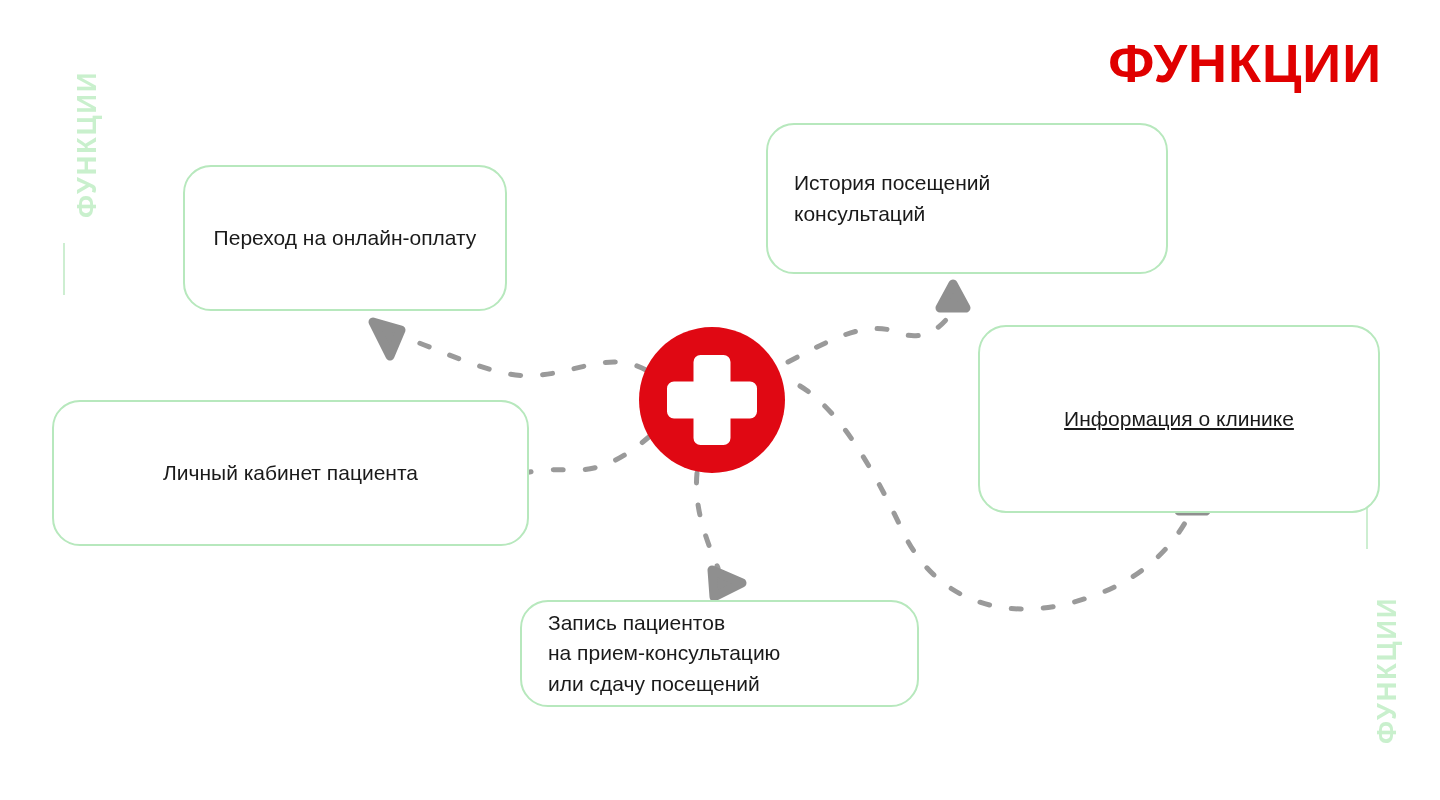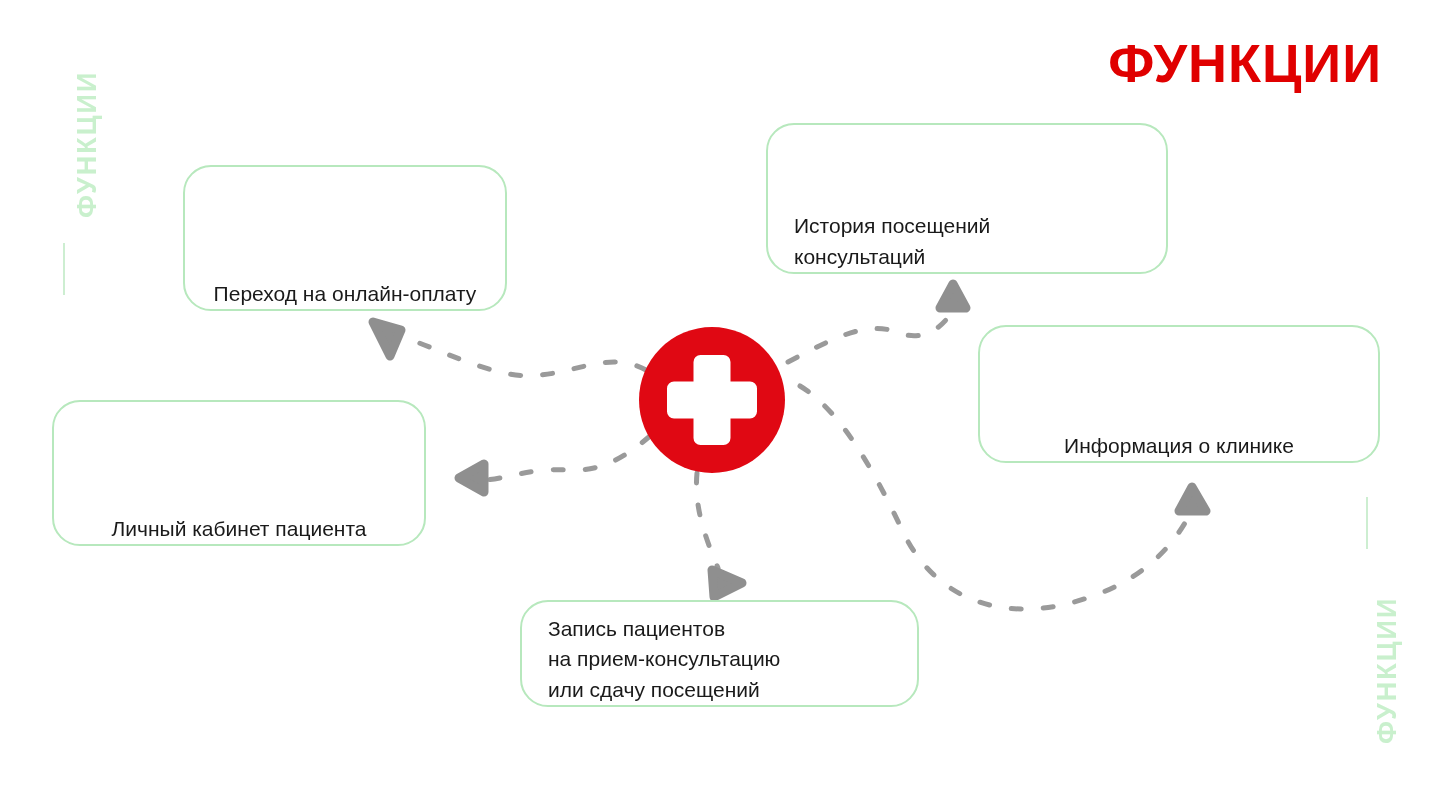--- a/index.html
+++ b/index.html
@@ -86,36 +86,36 @@
   }
 
   
   .node {
     position: absolute;
     box-sizing: border-box;
     border: 2px solid #b7e8bd;
     border-radius: 28px;
     background: #ffffff;
     display: flex;
-    align-items: flex-end;
+    align-items: center;
     font-family: "Liberation Sans", sans-serif;
     font-size: 21px;
     color: #1a1a1a;
     line-height: 1.45;
   }
   .node .node-text { display: block; }
   .node.center-text { justify-content: center; text-align: center; }
   .node.center-text .node-text { padding: 0 26px; }
   .node.left-text { justify-content: flex-start; text-align: left; }
   .node.left-text .node-text { padding: 0 0 0 26px; }
 
   #node-payment   { left: 183px;  top: 165px; width: 324px; height: 146px; }
   #node-history   { left: 766px;  top: 123px; width: 402px; height: 151px; }
-  #node-clinic    { left: 978px;  top: 325px; width: 402px; height: 138px; }
-  #node-cabinet   { left: 52px;   top: 400px; width: 374px; height: 146px; }
+  #node-clinic    { left: 978px;  top: 325px; width: 402px; height: 188px; text-decoration: underline; }
+  #node-cabinet   { left: 52px;   top: 400px; width: 477px; height: 146px; }
   #node-booking   { left: 520px;  top: 600px; width: 399px; height: 107px; }
 </style>
 </head>
 <body>
 
 <div id="stage">
 
   <div class="title">ФУНКЦИИ</div>
 
   <div class="side-label left">ФУНКЦИИ</div>

